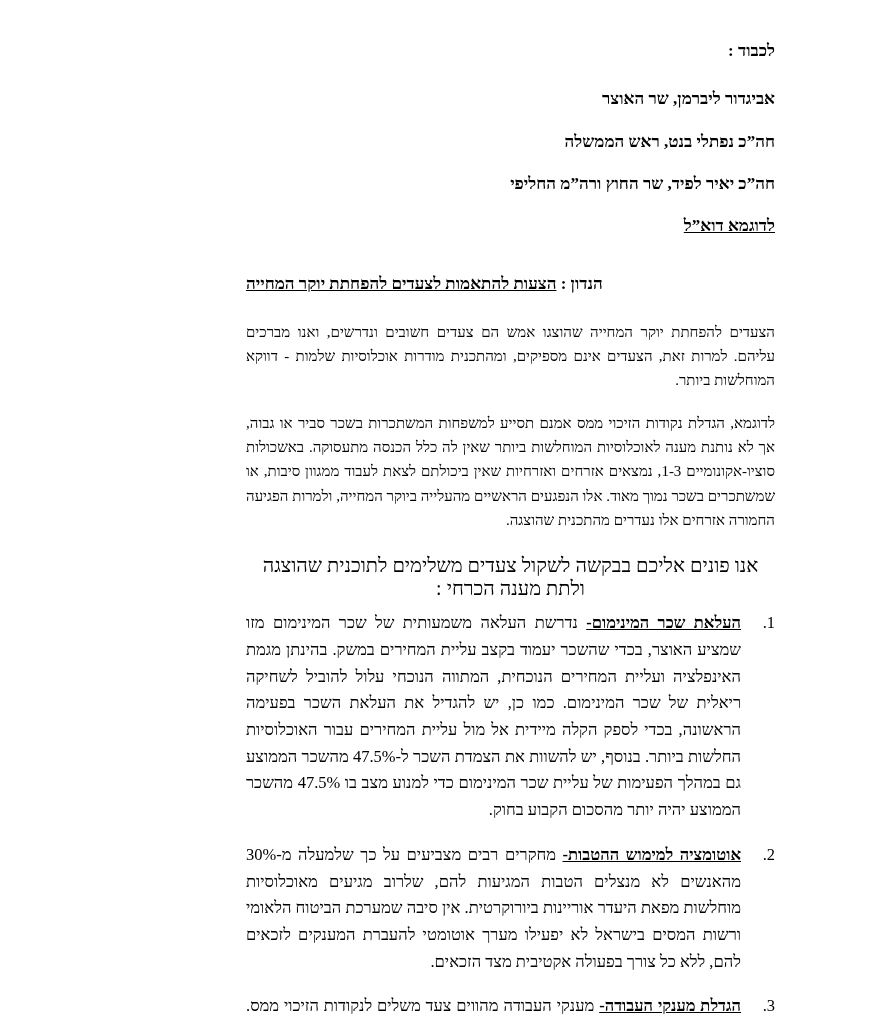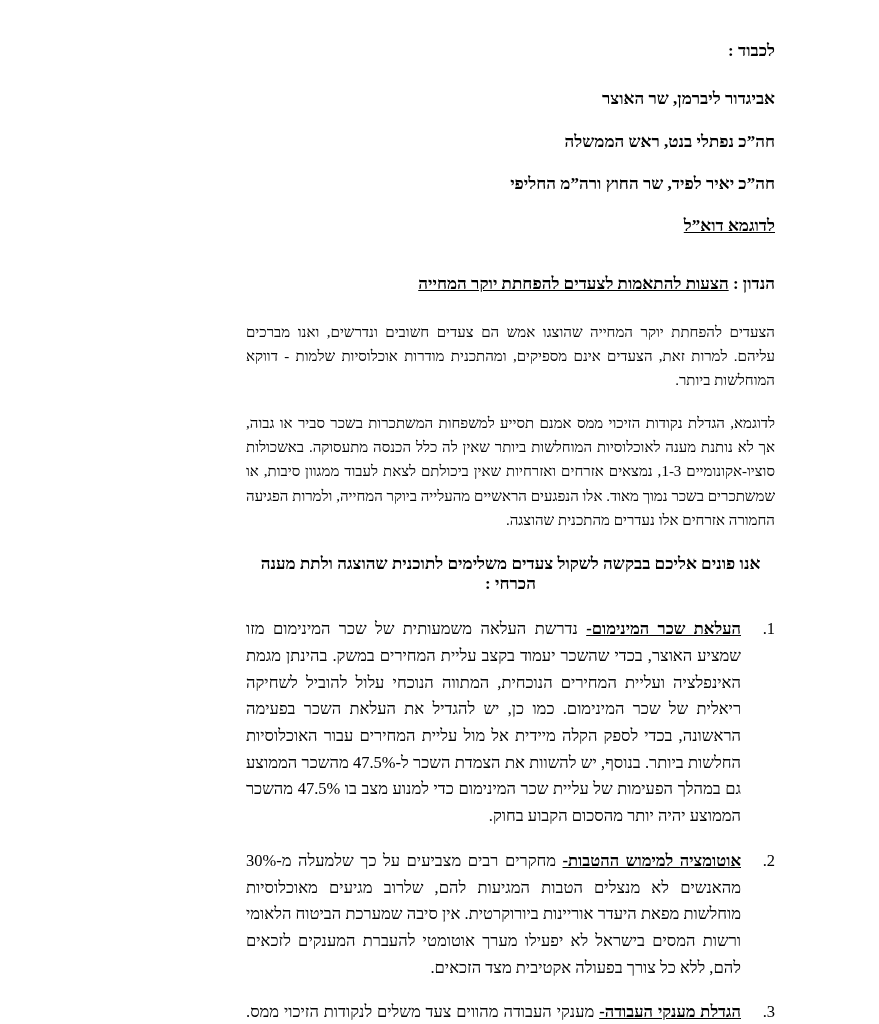--- a/index.html
+++ b/index.html
@@ -31,44 +31,44 @@
     margin: 0 0 16px 0;
     text-align: right;
   }
   .line-bold.first {
     margin-bottom: 22px;
   }
   .underline {
     text-decoration: underline;
   }
   .subject-row {
-    text-align: right;
+    text-align: left;
     font-weight: bold;
     font-size: 17px;
     margin: 34px 0 26px 0;
   }
   .subject-row .subj-label {
     font-weight: bold;
   }
   .subject-row .subj-text {
     font-weight: bold;
     text-decoration: underline;
   }
   p.para {
     font-size: 15px;
     line-height: 1.62;
     text-align: justify;
     text-justify: inter-word;
     margin: 0 0 18px 0;
   }
   .call-to-action {
-    font-size: 17px;
-    font-weight: bold;
+    font-size: 20px;
+    font-weight: normal;
     text-align: center;
-    margin: 22px 0 22px 0;
+    margin: 22px 0 10px 0;
   }
   ol.items {
     list-style: none;
     margin: 0;
     padding: 0;
     counter-reset: itm;
   }
   ol.items > li {
     position: relative;
     counter-increment: itm;

